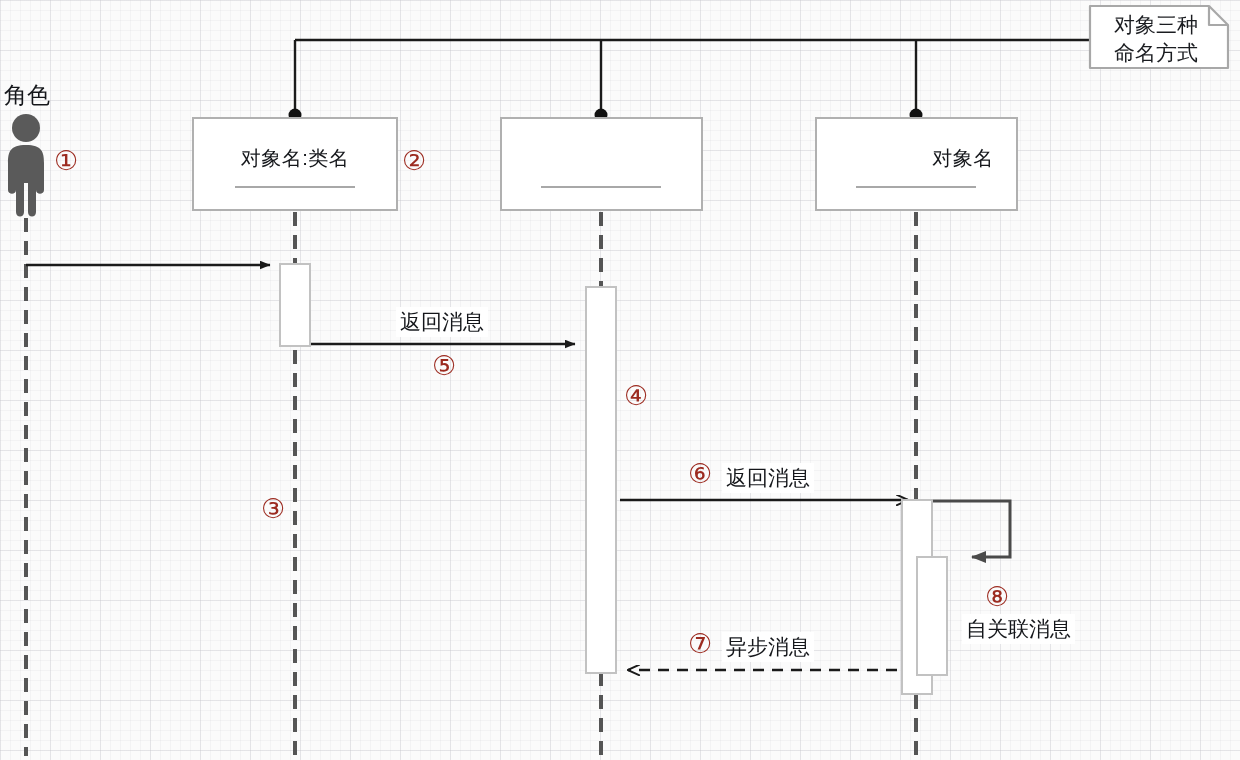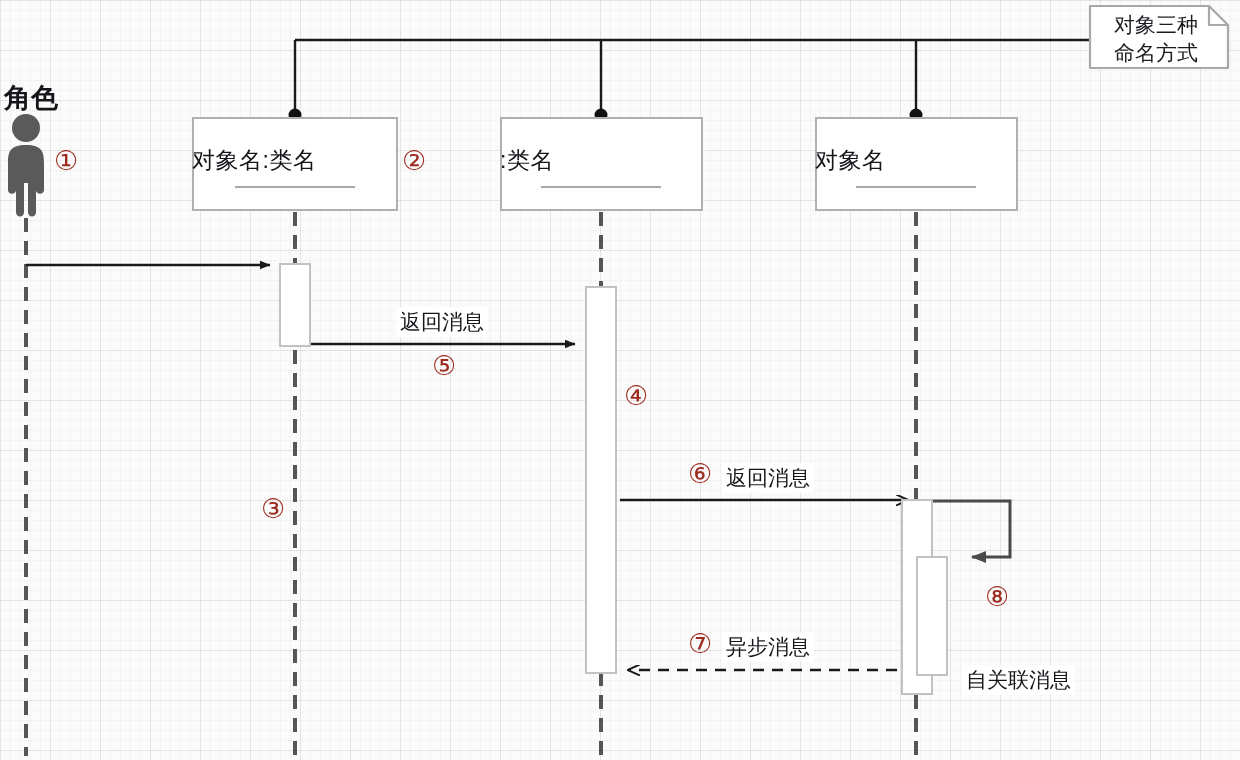--- a/index.html
+++ b/index.html
@@ -27,26 +27,27 @@
     width: 1240px;
     height: 760px;
   }
   .txt {
     position: absolute;
     white-space: nowrap;
     color: #14161a;
     font-family: "Liberation Sans", "DejaVu Sans", sans-serif;
   }
   .head-title {
+    font-size: 20px;
+    letter-spacing: 0.5px;
+    text-align: center;
+  }
+  .actor-label {
     font-size: 23px;
-    letter-spacing: 0.5px;
-  }
-  .actor-label {
-    font-size: 27px;
-    font-weight: 700;
+    font-weight: 400;
   }
   .msg-label {
     font-size: 21px;
     background: rgba(255,255,255,0.94);
     padding: 1px 4px;
   }
   .note-text {
     font-size: 21px;
     line-height: 28px;
     color: #1a1c20;
@@ -153,25 +154,24 @@
     <g>
       <path d="M932,501 L1010,501 L1010,557 L972,557" fill="none" stroke="#4a4a4a" stroke-width="3" stroke-linejoin="miter" marker-end="url(#arrow-self)"></path>
     </g>
   </svg>
 
   <div class="lifeline-box" style="left:192px; top:117px; width:206px; height:94px;"></div>
   <div class="txt head-title" style="left:192px; top:145px; width:206px;">对象名:类名</div>
   <div class="box-underline" style="left:235px; top:186px; width:120px;"></div>
 
   <div class="lifeline-box" style="left:500px; top:117px; width:203px; height:94px;"></div>
-  <div class="txt head-title" style="left:500px; top:145px; width:203px;">:类名</div>
   <div class="box-underline" style="left:541px; top:186px; width:120px;"></div>
 
   <div class="lifeline-box" style="left:815px; top:117px; width:203px; height:94px;"></div>
-  <div class="txt head-title" style="left:815px; top:145px; width:240px;">对象名</div>
+  <div class="txt head-title" style="left:815px; top:145px; width:240px;padding-left:28px;">对象名</div>
   <div class="box-underline" style="left:856px; top:186px; width:120px;"></div>
 
   <div class="activation" style="left:279px; top:263px; width:32px; height:84px;"></div>
 
   <div class="activation" style="left:585px; top:286px; width:32px; height:388px;"></div>
 
   <div class="activation" style="left:901px; top:499px; width:32px; height:196px;"></div>
 
   <div class="activation" style="left:916px; top:556px; width:32px; height:120px;"></div>
 
@@ -179,21 +179,21 @@
   <div class="txt note-text" style="left:1114px; top:39px;">命名方式</div>
 
   <div class="txt actor-label" style="left:4px; top:80px;">角色</div>
 
   <div class="txt msg-label" style="left:396px; top:307px;">返回消息</div>
 
   <div class="txt msg-label" style="left:722px; top:463px;">返回消息</div>
 
   <div class="txt msg-label" style="left:722px; top:632px;">异步消息</div>
 
-  <div class="txt msg-label" style="left:962px; top:665px;">自关联消息</div>
+  <div class="txt msg-label" style="left:962px; top:614px;">自关联消息</div>
 
   <div class="marker" style="left:54px; top:147px;">①</div>
 
   <div class="marker" style="left:402px; top:147px;">②</div>
 
   <div class="marker" style="left:261px; top:495px;">③</div>
 
   <div class="marker" style="left:624px; top:382px;">④</div>
 
   <div class="marker" style="left:432px; top:352px;">⑤</div>

